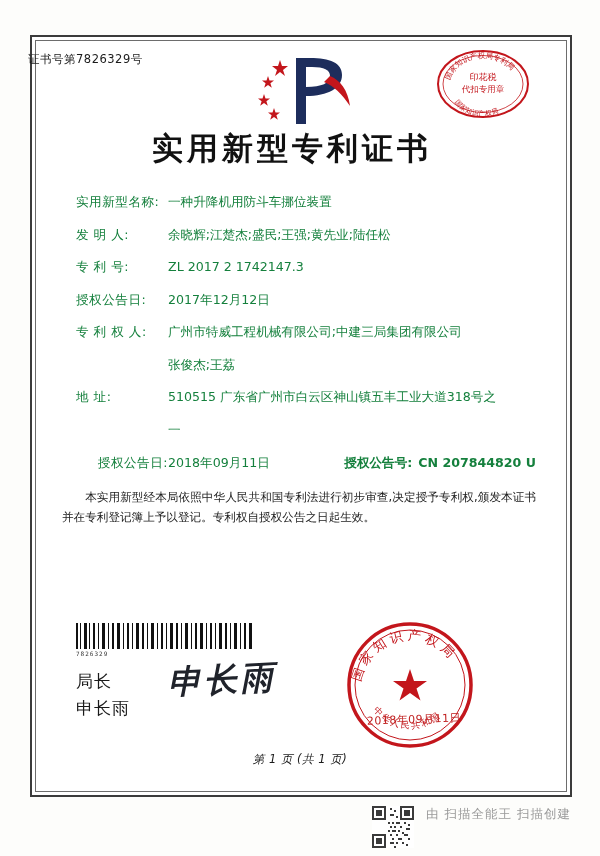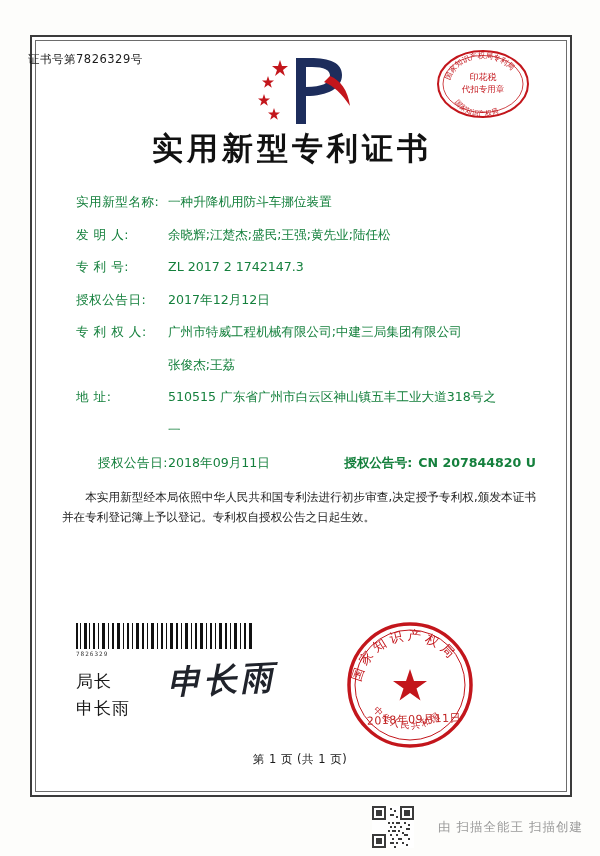--- a/index.html
+++ b/index.html
@@ -179,29 +179,30 @@
   }
 
   
   #page-no {
     position: absolute;
     left: 0; right: 0; top: 752px;
     text-align: center;
     font-size: 11.5px;
     color: #1c1c1c;
     letter-spacing: 0.5px;
+    font-style: italic;
   }
 
   
   #scan-bar {
     position: absolute;
     left: 372px; top: 806px;
     display: flex;
-    align-items: center;
-    gap: 24px;
+    align-items: flex-start;
+    gap: 12px;
   }
   #qr {
     width: 42px; height: 42px;
     display: block;
   }
   #scan-text {
     font-size: 12.5px;
     color: #9a9a9a;
     letter-spacing: 1px;
     white-space: nowrap;

